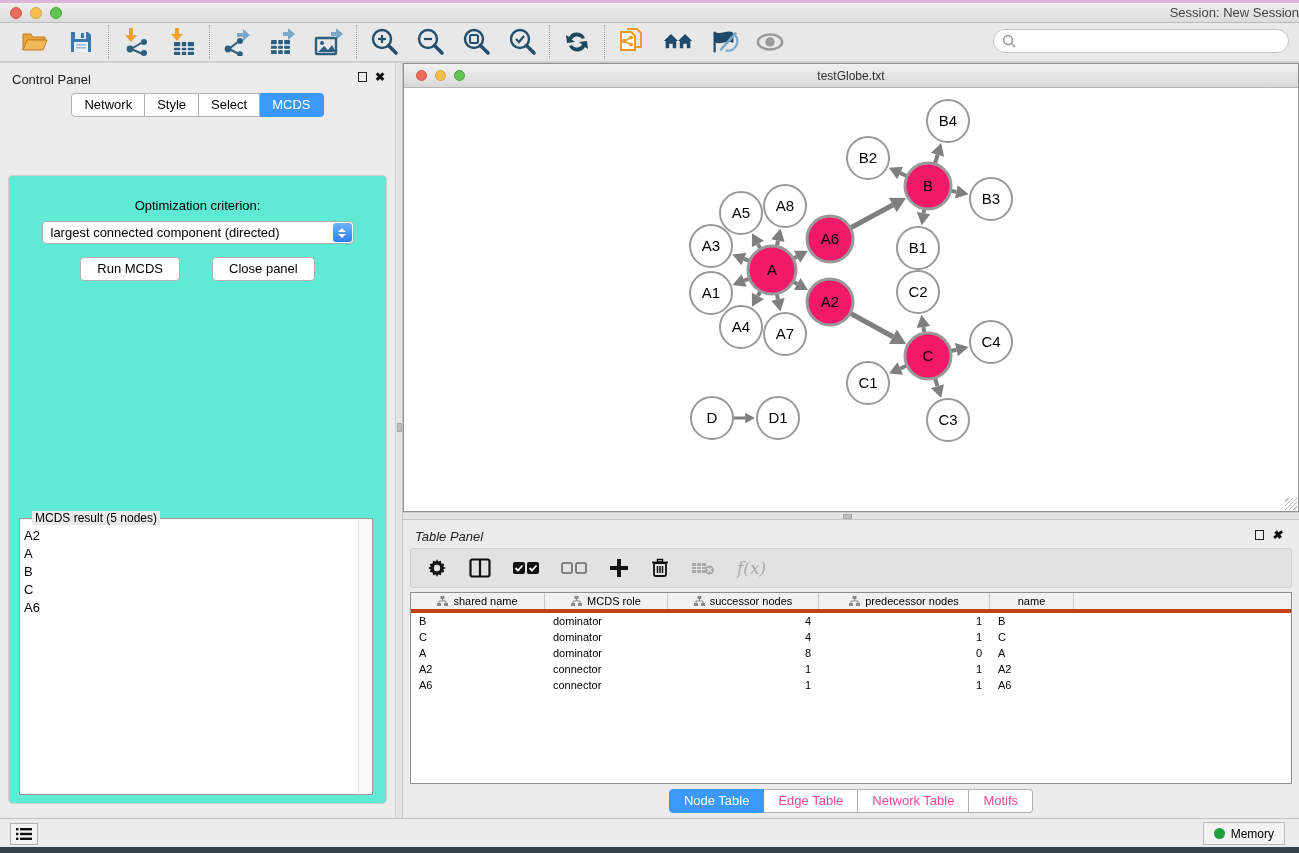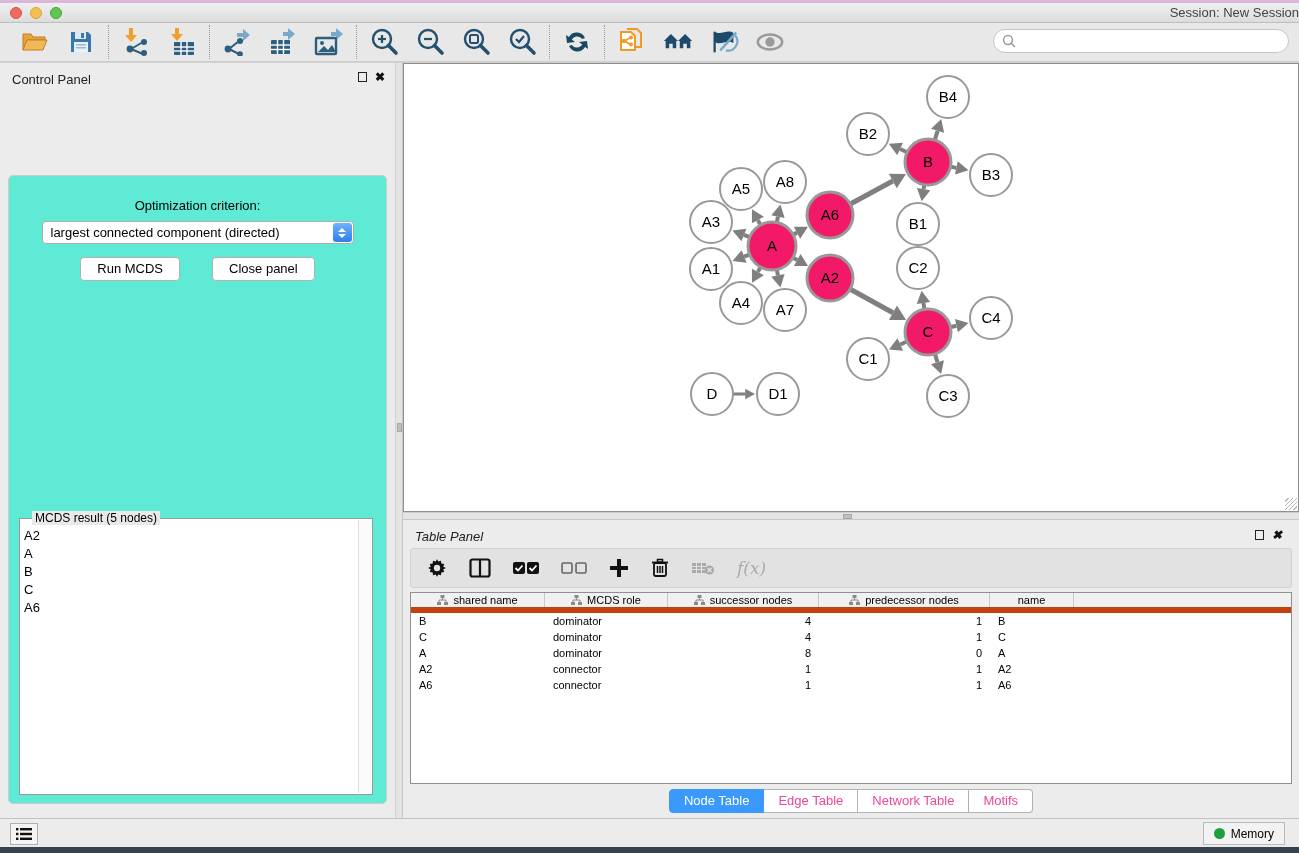--- a/index.html
+++ b/index.html
@@ -67,21 +67,21 @@
   .hsplit .grip { position:absolute; left:440px; top:1px; width:9px; height:5px; background:#bfbfbf; border:1px solid #a8a8a8; }
 
   
   .table-panel { flex:1; background:#ececec; position:relative; padding:0 7px; }
   .tp-header { height:26px; display:flex; align-items:center; padding-top:6px; position:relative;font-style:italic; }
   .tp-title { font-size:13px; color:#222; padding-left:5px; }
   .tp-toolbar { margin-top:2px; height:40px; background:#e2e2e2; border:1px solid #d0d0d0; border-radius:3px; display:flex; align-items:center; gap:22px; padding:0 16px; }
   .tp-icon { display:flex; align-items:center; justify-content:center; cursor:pointer; }
   .fx { font-family:"DejaVu Serif", serif; font-style:italic; font-size:17px; color:#aaa; }
   .data-table { margin-top:4px; height:192px; background:#fff; border:1px solid #8f8f8f; position:relative; overflow:hidden; }
-  .thead { display:flex; height:20px; background:#f1f1f1; border-bottom:6px solid #c2410c; font-size:11px; color:#000; }
+  .thead { display:flex; height:20px; background:#f1f1f1; border-bottom:4px solid #c2410c; font-size:11px; color:#000; }
   .th { display:flex; align-items:center; justify-content:center; gap:5px; border-right:1px solid #c8c8c8; height:100%; }
   .th:nth-child(1){ width:134px; } .th:nth-child(2){ width:123px; } .th:nth-child(3){ width:151px; } .th:nth-child(4){ width:171px; } .th:nth-child(5){ width:84px; }
   .trow { display:flex; height:16px; font-size:11px; color:#000; align-items:center; }
   .td { padding:0 8px; }
   .td:nth-child(1){ width:134px; } .td:nth-child(2){ width:123px; } .td:nth-child(3){ width:151px; text-align:right; } .td:nth-child(4){ width:171px; text-align:right; } .td:nth-child(5){ width:84px; }
   .tp-tabs { display:flex; justify-content:center; margin-top:5px; }
   .tp-tab { font-size:13px; color:#ec4899; background:#fff; border:1px solid #b2b2b2; border-left:none; padding:3px 14px 4px 14px; cursor:pointer; }
   .tp-tab:first-child { border-left:1px solid #b2b2b2; border-radius:4px 0 0 4px; }
   .tp-tab:last-child { border-radius:0 4px 4px 0; }
   .tp-tab.selected { background:#3b99fc; color:#fff; border-color:#3b99fc; }
@@ -279,20 +279,26 @@
 <div class="main">
 
   <div class="control-panel">
     <div class="cp-header">
       <div class="cp-title">Control Panel</div>
       <div class="panel-ctrls">
         <div class="float-box"></div>
         <div class="close-x">✖</div>
       </div>
     </div>
+    <div class="cp-tabs">
+      <div class="cp-tab">Network</div>
+      <div class="cp-tab">Style</div>
+      <div class="cp-tab">Select</div>
+      <div class="cp-tab selected">MCDS</div>
+    </div>
     <div class="cp-body">
       <div class="opt-label">Optimization criterion:</div>
       <div class="combo">
         <div class="combo-text">largest connected component (directed)</div>
         <div class="combo-stepper">
             <div class="chev-up"></div>
             <div class="chev-down"></div>
           </div>
       </div>
       <div class="btn-row">
@@ -313,20 +319,28 @@
     </div>
   </div>
 
   <div class="vsplit">
       <div class="grip"></div>
     </div>
 
   <div class="right-col">
 
     <div class="net-window">
+      <div class="net-titlebar">
+        <div class="traffic" style="left:12px; top:6px;">
+          <div class="tl red" style="width:11px;height:11px;"></div>
+          <div class="tl yellow" style="width:11px;height:11px;"></div>
+          <div class="tl green" style="width:11px;height:11px;"></div>
+        </div>
+        <div class="net-title">testGlobe.txt</div>
+      </div>
       <div class="net-canvas">
         <svg id="graph-svg" width="100%" height="100%">
             <g>
               <line x1="368" y1="182" x2="340.1236839383402" y2="192.5107421216094" stroke="#7f7f7f" stroke-width="4"></line>
               <polygon points="328.5210375870572,196.88551041799482 337.7246174532256,186.14800057413163 342.5227504234548,198.8734836690872" fill="#7f7f7f"></polygon>
               <line x1="368" y1="182" x2="339.94203469008744" y2="170.9608005338049" stroke="#7f7f7f" stroke-width="4"></line>
               <polygon points="328.40301688903986,166.42085910388454 342.4316799903663,164.6329520622627 337.45238938980856,177.2886490053471" fill="#7f7f7f"></polygon>
               <line x1="368" y1="182" x2="353.9131269206135" y2="207.90166985564625" stroke="#7f7f7f" stroke-width="4"></line>
               <polygon points="347.98875477892966,218.7948702451939 347.93943638440993,204.65282061665835 359.886817456817,211.15051909463415" fill="#7f7f7f"></polygon>
               <line x1="368" y1="182" x2="353.9131269206135" y2="156.09833014435375" stroke="#7f7f7f" stroke-width="4"></line>

